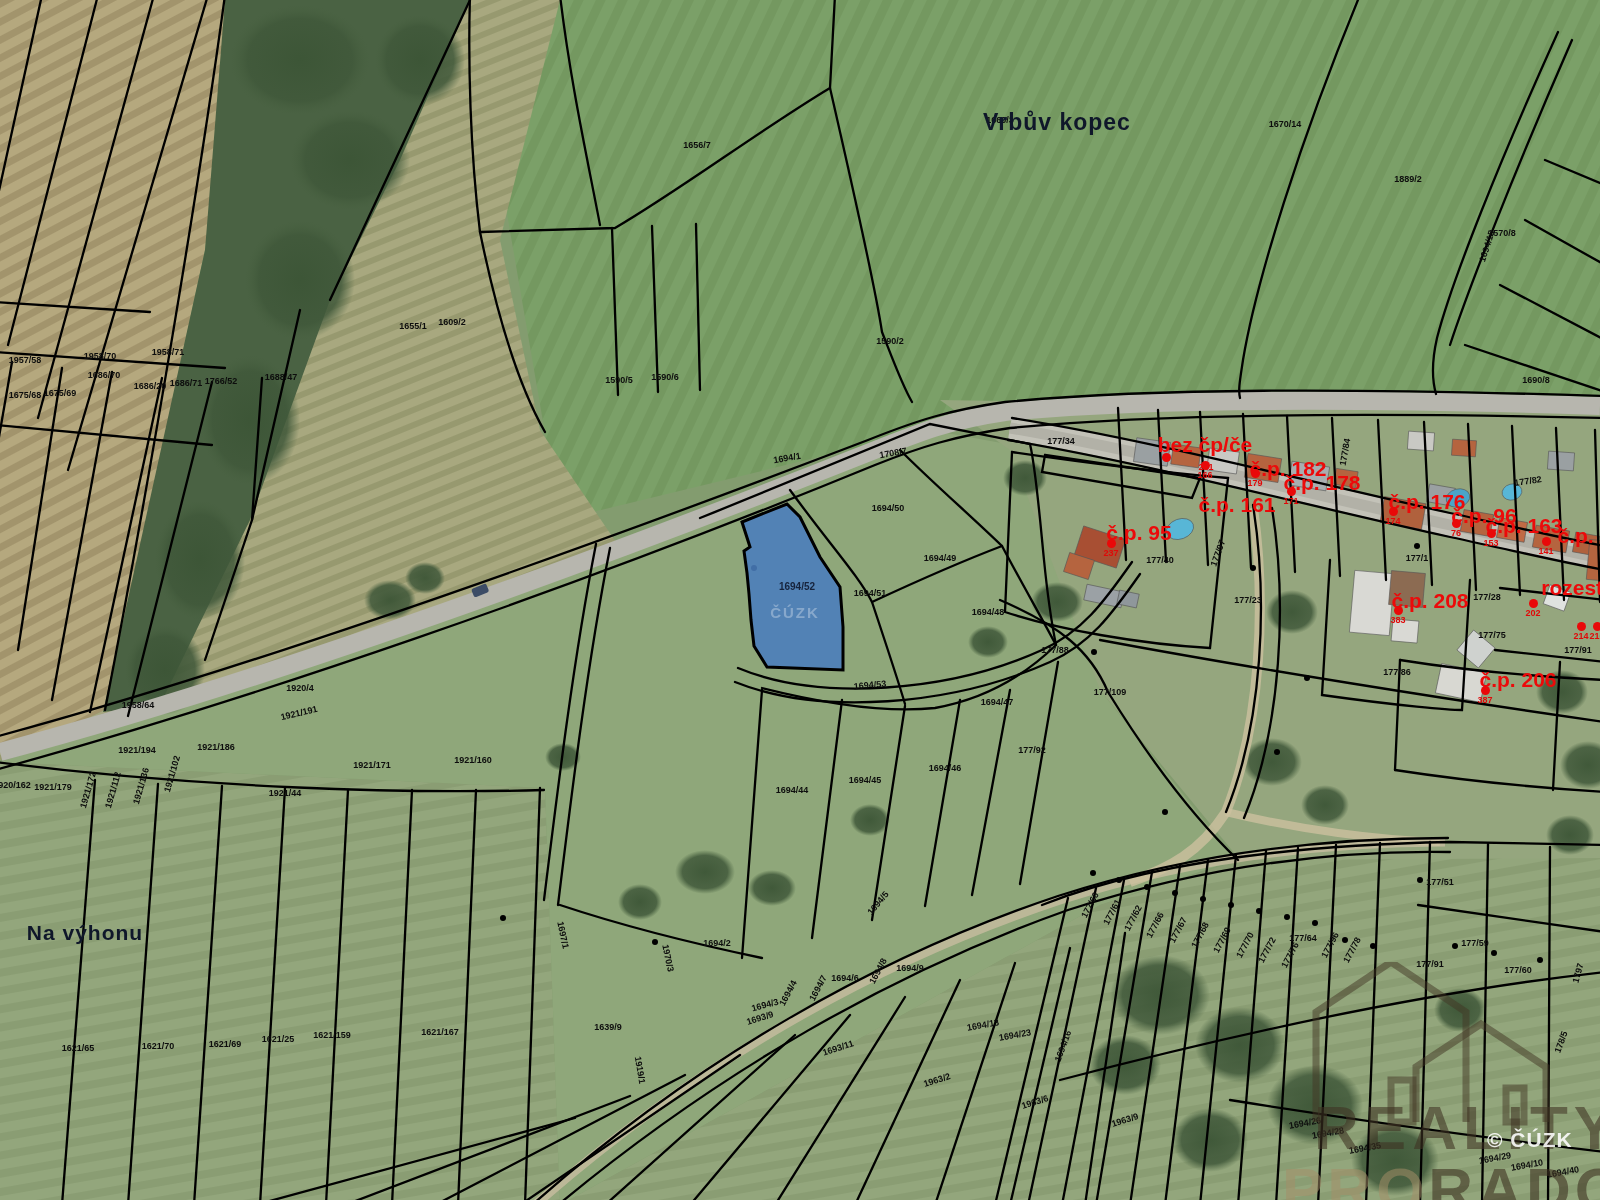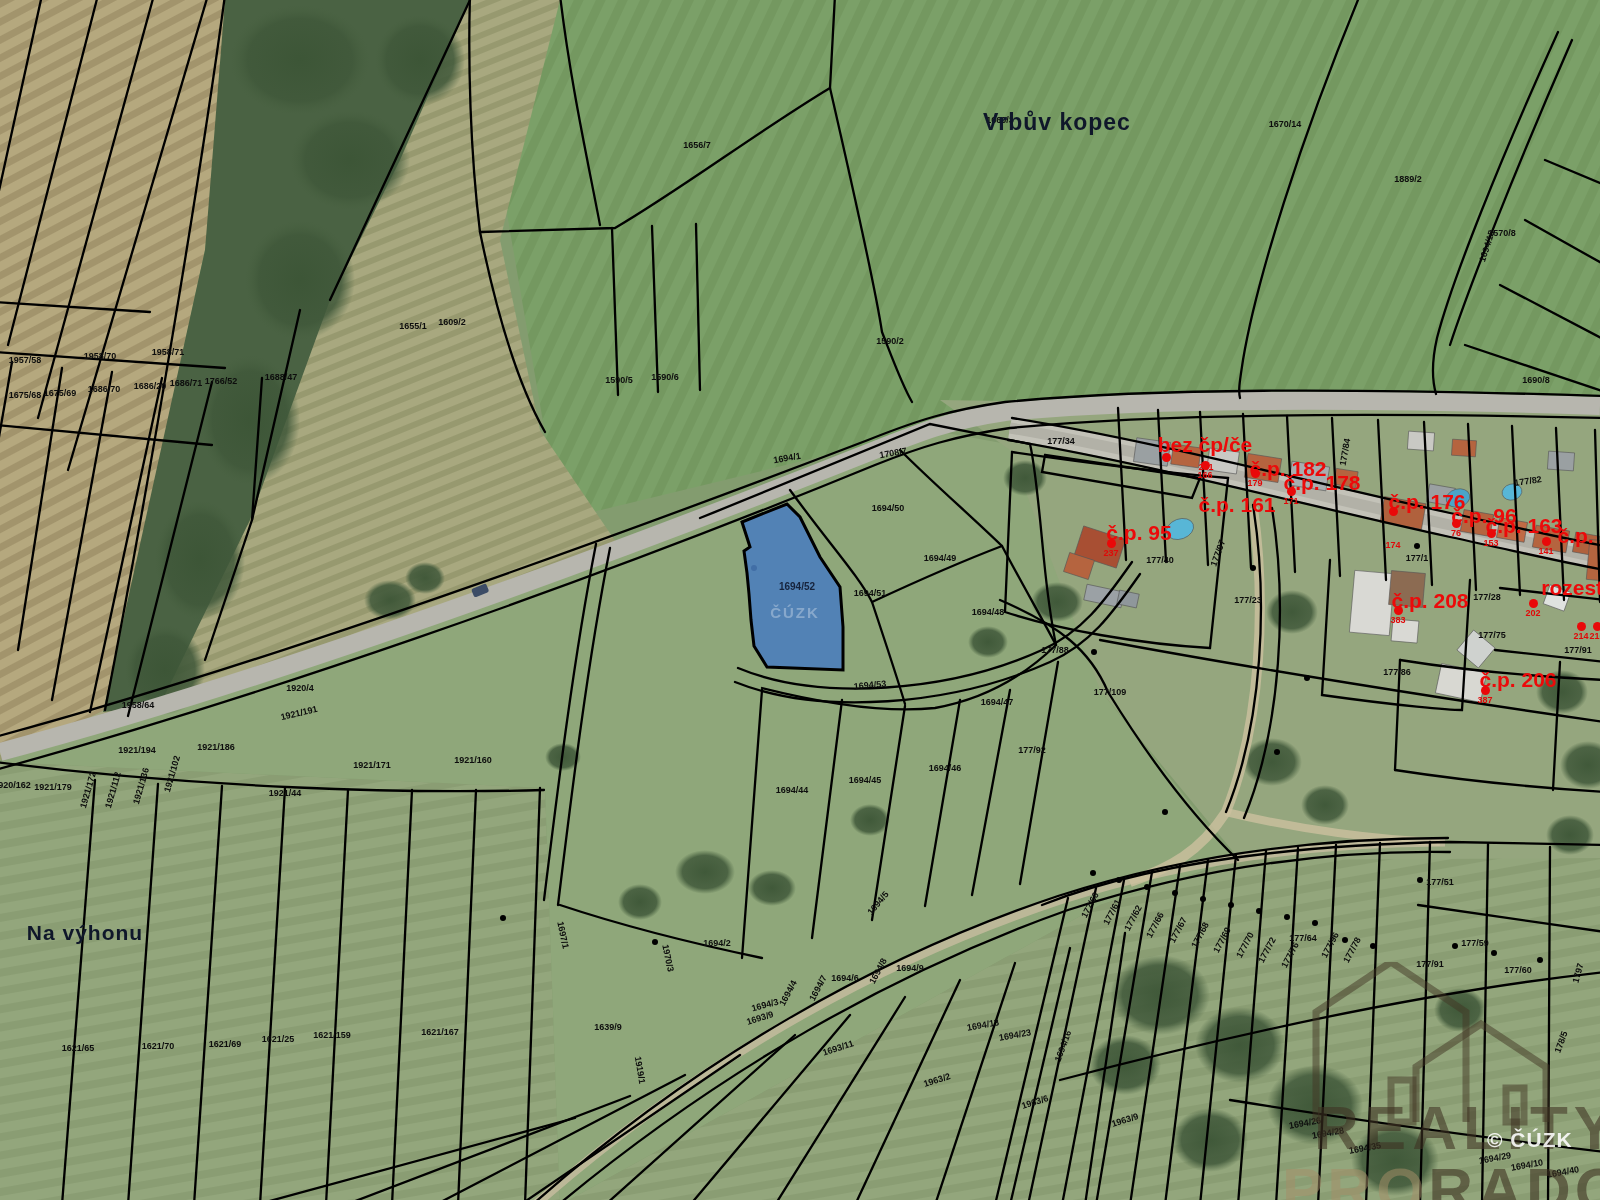--- a/index.html
+++ b/index.html
@@ -309,21 +309,21 @@
       <span class="parcel-label" style="left: 665px; top: 377px; transform: translate(-50%, -50%) rotate(0deg);">1590/6</span>
       <span class="parcel-label" style="left: 890px; top: 341px; transform: translate(-50%, -50%) rotate(0deg);">1590/2</span>
       <span class="parcel-label" style="left: 1000px; top: 120px; transform: translate(-50%, -50%) rotate(0deg);">1660/3</span>
       <span class="parcel-label" style="left: 1285px; top: 124px; transform: translate(-50%, -50%) rotate(0deg);">1670/14</span>
       <span class="parcel-label" style="left: 1408px; top: 179px; transform: translate(-50%, -50%) rotate(0deg);">1889/2</span>
       <span class="parcel-label" style="left: 1487px; top: 246px; transform: translate(-50%, -50%) rotate(-72deg);">1694/15</span>
       <span class="parcel-label" style="left: 1502px; top: 233px; transform: translate(-50%, -50%) rotate(0deg);">1570/8</span>
       <span class="parcel-label" style="left: 1536px; top: 380px; transform: translate(-50%, -50%) rotate(0deg);">1690/8</span>
       <span class="parcel-label" style="left: 25px; top: 395px; transform: translate(-50%, -50%) rotate(0deg);">1675/68</span>
       <span class="parcel-label" style="left: 60px; top: 393px; transform: translate(-50%, -50%) rotate(0deg);">1675/69</span>
-      <span class="parcel-label" style="left: 104px; top: 389px; transform: translate(-50%, -50%) rotate(0deg);">1686/70</span>
+      <span class="parcel-label" style="left: 104px; top: 375px; transform: translate(-50%, -50%) rotate(0deg);">1686/70</span>
       <span class="parcel-label" style="left: 150px; top: 386px; transform: translate(-50%, -50%) rotate(0deg);">1686/20</span>
       <span class="parcel-label" style="left: 186px; top: 383px; transform: translate(-50%, -50%) rotate(0deg);">1686/71</span>
       <span class="parcel-label" style="left: 221px; top: 381px; transform: translate(-50%, -50%) rotate(0deg);">1766/52</span>
       <span class="parcel-label" style="left: 281px; top: 377px; transform: translate(-50%, -50%) rotate(0deg);">1688/47</span>
       <span class="parcel-label" style="left: 300px; top: 688px; transform: translate(-50%, -50%) rotate(0deg);">1920/4</span>
       <span class="parcel-label" style="left: 299px; top: 713px; transform: translate(-50%, -50%) rotate(-13deg);">1921/191</span>
       <span class="parcel-label" style="left: 138px; top: 705px; transform: translate(-50%, -50%) rotate(0deg);">1958/64</span>
       <span class="parcel-label" style="left: 137px; top: 750px; transform: translate(-50%, -50%) rotate(0deg);">1921/194</span>
       <span class="parcel-label" style="left: 216px; top: 747px; transform: translate(-50%, -50%) rotate(0deg);">1921/186</span>
       <span class="parcel-label" style="left: 372px; top: 765px; transform: translate(-50%, -50%) rotate(0deg);">1921/171</span>
@@ -430,21 +430,21 @@
       <span class="red-label" style="left: 1518px; top: 680px; transform: translate(-50%, -50%) rotate(0deg);">č.p. 206</span>
       <div class="red-dot" style="left: 1161.5px; top: 452.5px;"></div>
       <span class="red-num" style="left: 1206px; top: 467px; transform: translate(-50%, -50%) rotate(0deg);">241</span>
       <div class="red-dot" style="left: 1200.5px; top: 460.5px;"></div>
       <span class="red-num" style="left: 1205px; top: 475px; transform: translate(-50%, -50%) rotate(0deg);">166</span>
       <div class="red-dot" style="left: 1250.5px; top: 468.5px;"></div>
       <span class="red-num" style="left: 1255px; top: 483px; transform: translate(-50%, -50%) rotate(0deg);">179</span>
       <div class="red-dot" style="left: 1286.5px; top: 486.5px;"></div>
       <span class="red-num" style="left: 1291px; top: 501px; transform: translate(-50%, -50%) rotate(0deg);">171</span>
       <div class="red-dot" style="left: 1388.5px; top: 506.5px;"></div>
-      <span class="red-num" style="left: 1393px; top: 545px; transform: translate(-50%, -50%) rotate(0deg);">174</span>
+      <span class="red-num" style="left: 1393px; top: 521px; transform: translate(-50%, -50%) rotate(0deg);">174</span>
       <div class="red-dot" style="left: 1451.5px; top: 518.5px;"></div>
       <span class="red-num" style="left: 1456px; top: 533px; transform: translate(-50%, -50%) rotate(0deg);">76</span>
       <div class="red-dot" style="left: 1486.5px; top: 528.5px;"></div>
       <span class="red-num" style="left: 1491px; top: 543px; transform: translate(-50%, -50%) rotate(0deg);">153</span>
       <div class="red-dot" style="left: 1541.5px; top: 536.5px;"></div>
       <span class="red-num" style="left: 1546px; top: 551px; transform: translate(-50%, -50%) rotate(0deg);">141</span>
       <div class="red-dot" style="left: 1106.5px; top: 538.5px;"></div>
       <span class="red-num" style="left: 1111px; top: 553px; transform: translate(-50%, -50%) rotate(0deg);">237</span>
       <div class="red-dot" style="left: 1393.5px; top: 605.5px;"></div>
       <span class="red-num" style="left: 1398px; top: 620px; transform: translate(-50%, -50%) rotate(0deg);">383</span>

